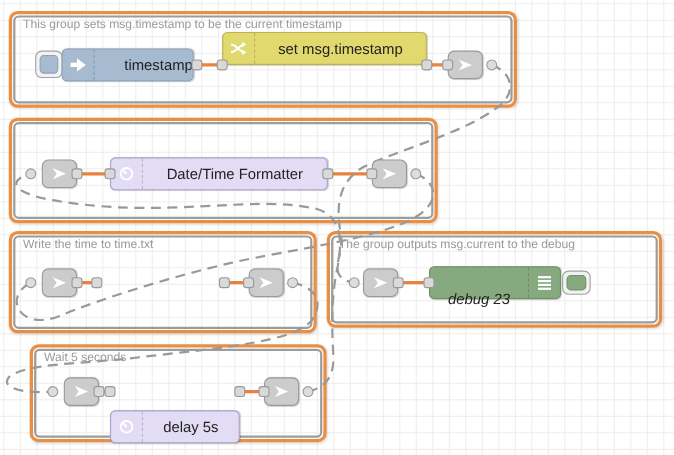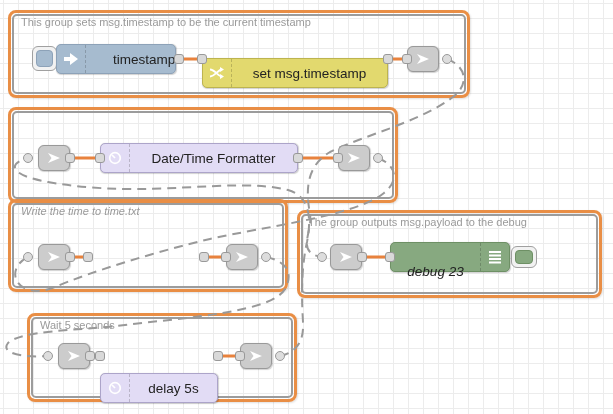--- a/index.html
+++ b/index.html
@@ -84,28 +84,28 @@
 
   <div class="group" style="left:8px;top:10px;width:456px;height:82px;">
     <div class="group-inner"></div>
     <div class="group-label">This group sets msg.timestamp to be the current timestamp</div>
   </div>
 
   <div class="group" style="left:8px;top:107px;width:384px;height:90px;">
     <div class="group-inner"></div>
   </div>
 
-  <div class="group" style="left:8px;top:199px;width:274px;height:87px;font-style:italic;">
+  <div class="group" style="left:8px;top:210px;width:274px;height:87px;">
     <div class="group-inner"></div>
     <div class="group-label">Write the time to time.txt</div>
   </div>
 
   <div class="group" style="left:297px;top:210px;width:299px;height:82px;">
     <div class="group-inner"></div>
-    <div class="group-label" style="left:8px;">The group outputs msg.payload to the debug</div>
+    <div class="group-label" style="left:8px;">The group outputs msg.current to the debug</div>
   </div>
 
   <div class="group" style="left:27px;top:313px;width:264px;height:83px;">
     <div class="group-inner"></div>
     <div class="group-label">Wait 5 seconds</div>
   </div>
 
   <svg id="wires" width="613" height="414">
 
     <g stroke="#E8823D" stroke-width="3" fill="none" stroke-linecap="round">
@@ -134,21 +134,21 @@
 
   <div class="node n-inject" style="left:56px;top:44px;width:120px;gap:21px;">
     <div class="icon-area">
       <svg width="14" height="12" viewBox="0 0 14 12">
           <path d="M0,4 h6 v-4 l8,6 -8,6 v-4 h-6 z" fill="#fff"></path>
         </svg>
     </div>
     <div class="node-label">timestamp</div>
   </div>
 
-  <div class="node n-change" style="left:202px;top:58px;width:186px;">
+  <div class="node n-change" style="left:202px;top:29px;width:186px;">
     <div class="icon-area">
       <svg width="14" height="14" viewBox="0 0 14 14">
         <path d="M0,3.5 C5,3.5 8,10.5 12,10.5 M0,10.5 C5,10.5 8,3.5 12,3.5" stroke="#fff" stroke-width="1.8" fill="none"></path>
         <path d="M10,1 L14,3.5 L10,6 Z M10,8 L14,10.5 L10,13 Z" fill="#fff"></path>
       </svg>
     </div>
     <div class="node-label">set msg.timestamp</div>
   </div>
 
   <div class="linknode" style="left:407px;top:46px;">

